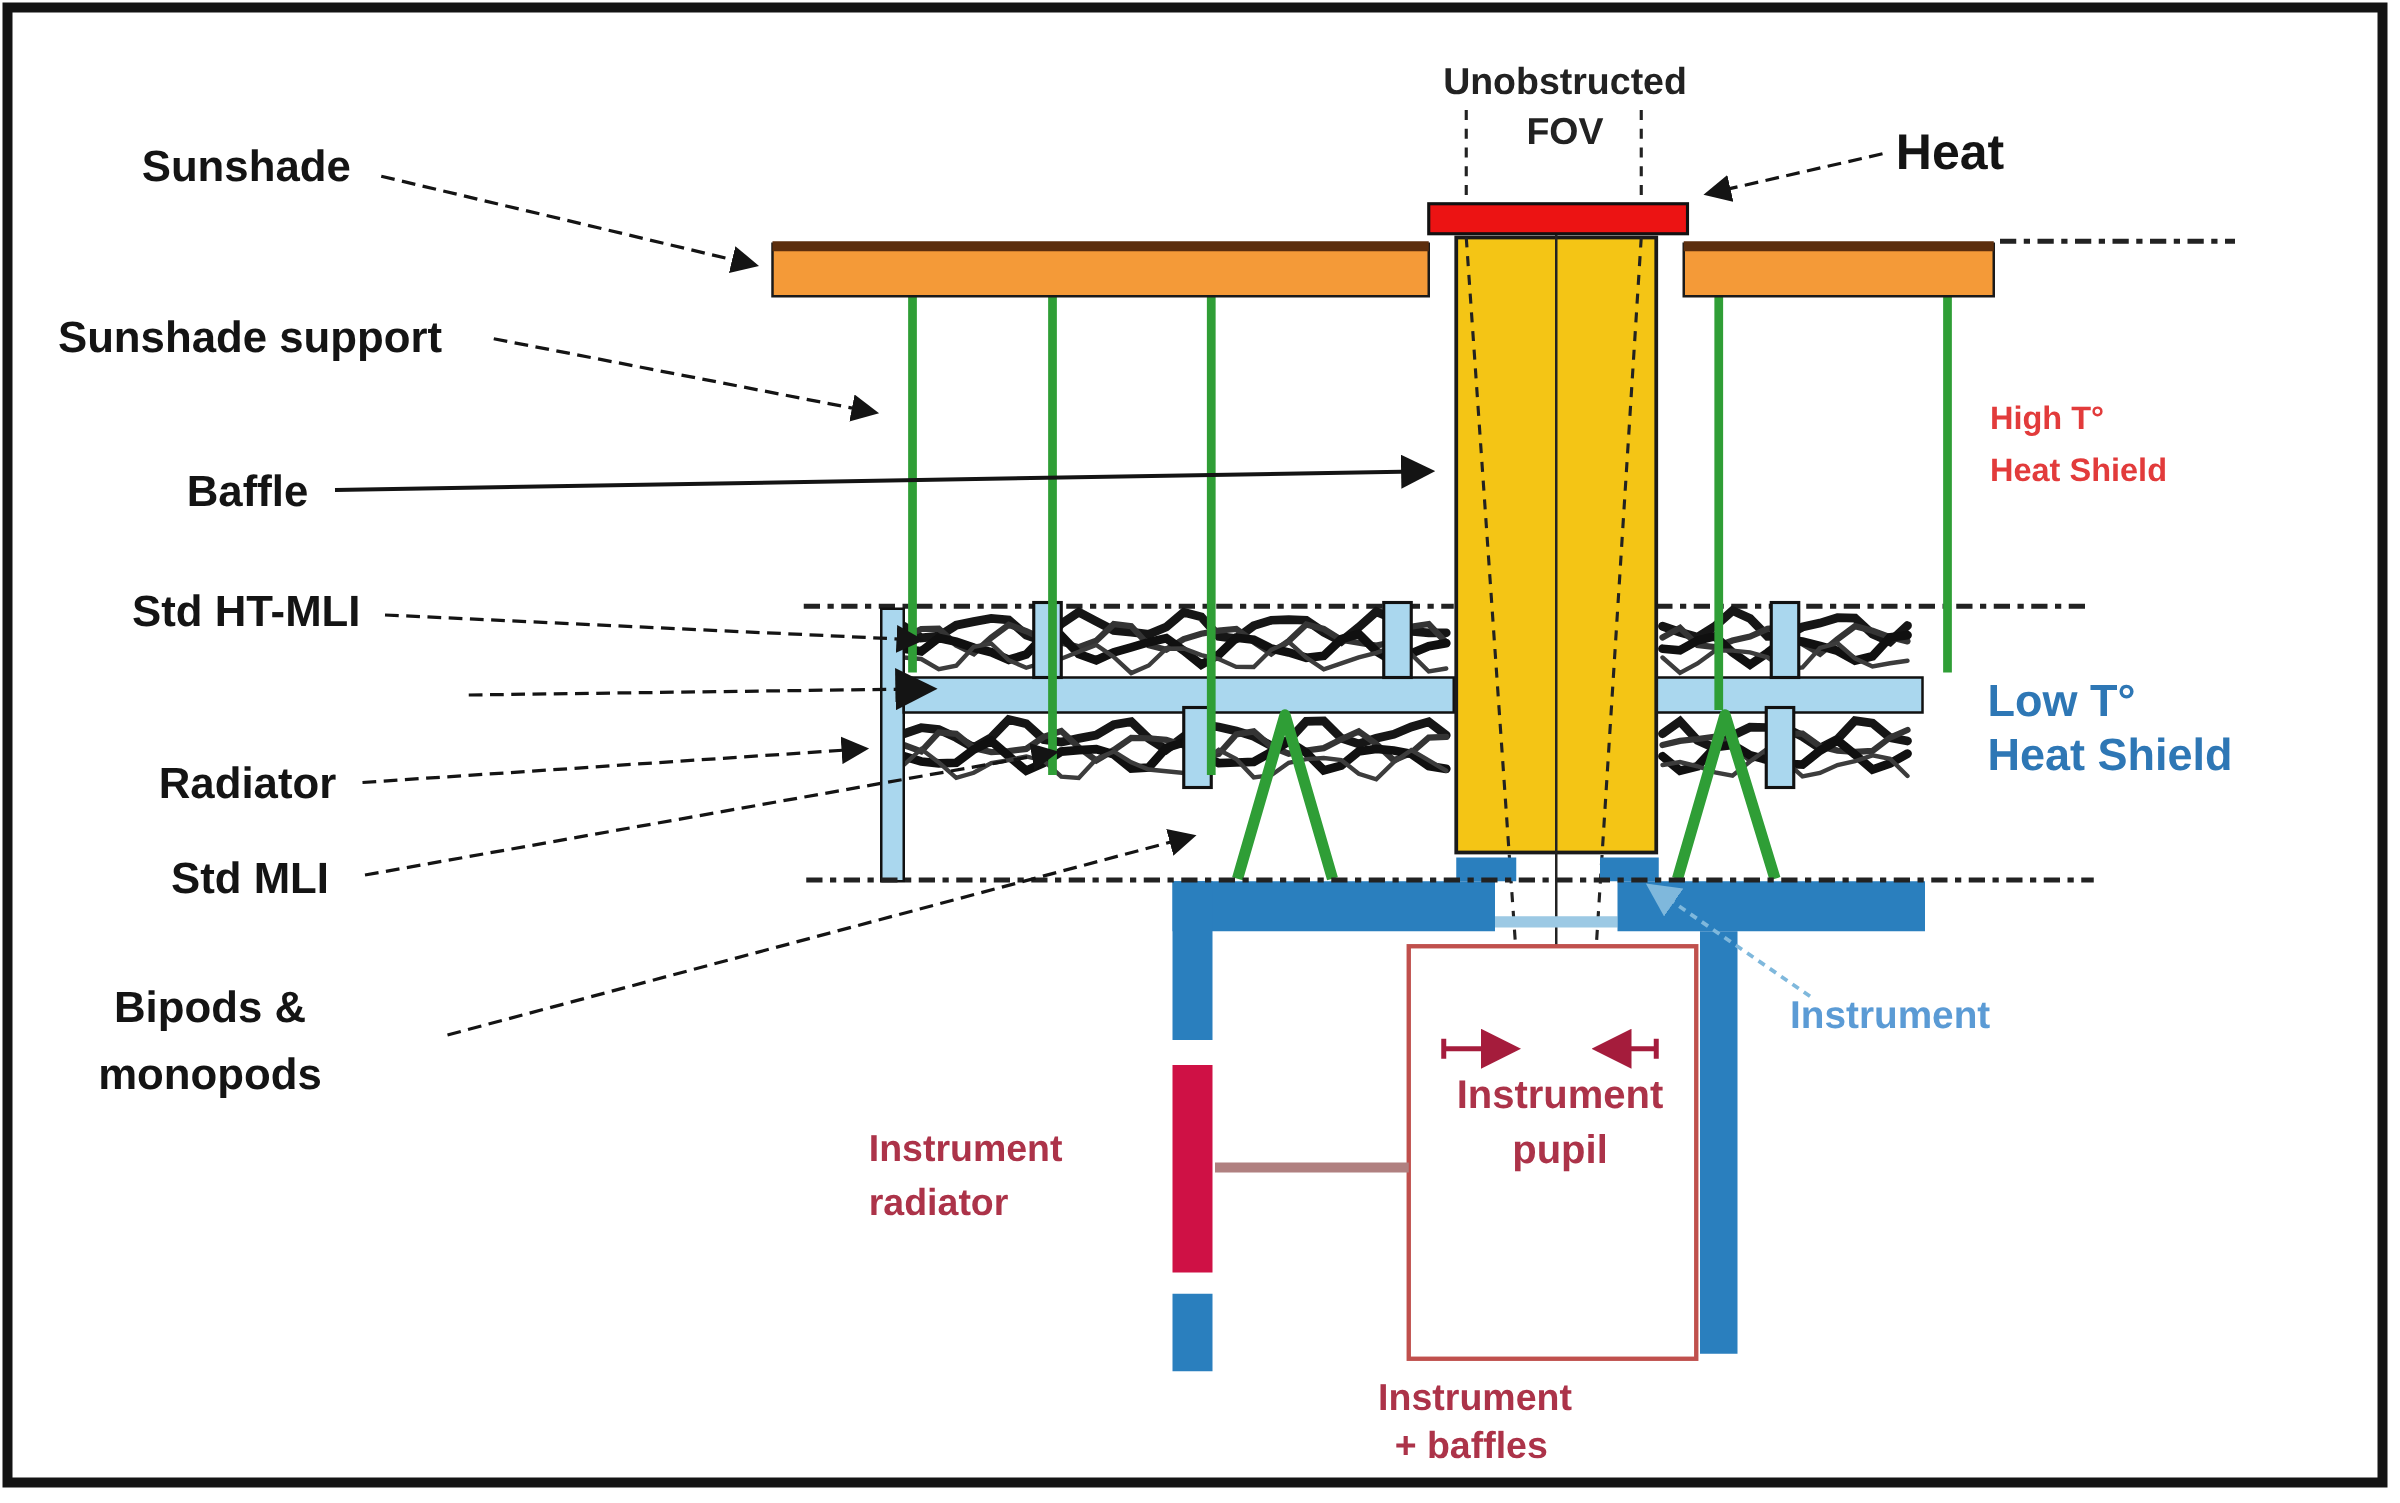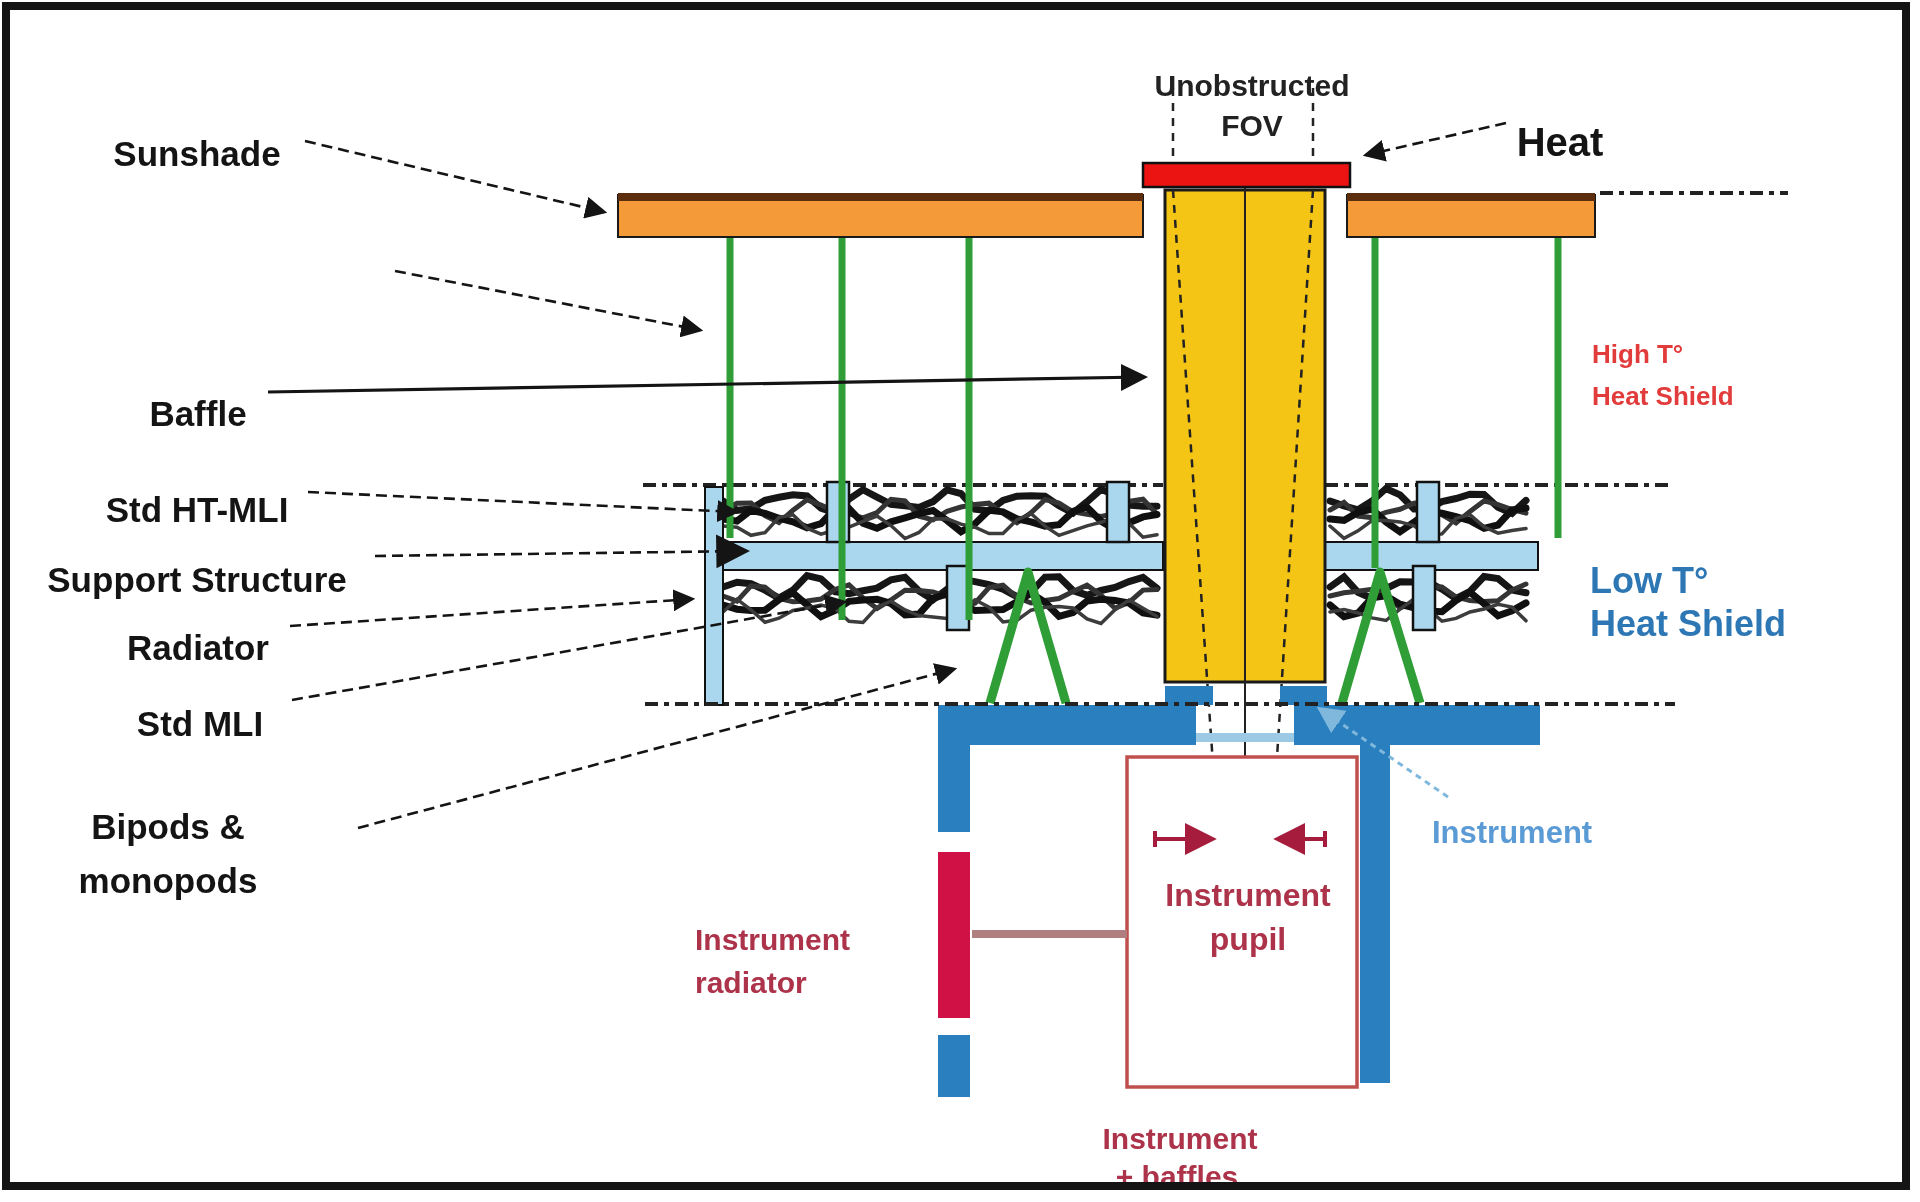--- a/index.html
+++ b/index.html
@@ -9,21 +9,20 @@
   }
   .frame{
     position:absolute;left:2px;top:2px;width:1908px;height:1188px;
     border:8px solid #141414;box-sizing:border-box;pointer-events:none;
   }
   svg.diagram{position:absolute;left:0;top:0;}
   .lbl{
     position:absolute;white-space:nowrap;color:#141414;
     font-weight:700;font-size:35px;line-height:1;
     transform:translate(-50%,-50%);
-    margin-top:20px;
   }
   .lbl-left{transform:translate(0,-50%);}
   .fov{font-size:30px;color:#222;}
   .door-lbl{font-size:40px;}
   .red-lbl{color:var(--c-label_red,#E23B3B);font-size:26px;}
   .blue-lbl{color:var(--c-label_blue,#2E77B5);font-size:36px;}
   .diaph-lbl{color:var(--c-diaphragm_blue,#5B9BD5);font-size:31px;}
   .darkred-lbl{color:var(--c-text_dark_red,#AC3349);font-size:30px;text-align:right;}
   .pupil-lbl{font-size:32px;}
 </style>
@@ -151,23 +150,23 @@
       <line x1="375" y1="556" x2="745" y2="551" stroke-dasharray="11 6" marker-end="url(#mArrBig)"></line>
       <line x1="290" y1="626" x2="692" y2="599" stroke-dasharray="11 6" marker-end="url(#mArr)"></line>
       <line x1="292" y1="700" x2="844" y2="602" stroke-dasharray="11 6" marker-end="url(#mArr)"></line>
       <line x1="358" y1="828" x2="954" y2="669" stroke-dasharray="11 6" marker-end="url(#mArr)"></line>
       <line x1="1506" y1="123" x2="1366" y2="155" stroke-dasharray="11 6" marker-end="url(#mArr)"></line>
     </g>
     <line x1="1448" y1="797" x2="1320" y2="709" stroke="#7FB8DC" stroke-width="3" stroke-dasharray="6 5" marker-end="url(#mArrBlue)"></line>
   </svg>
 
   <div class="lbl" style="left:197px;top:133px;">Sunshade</div>
+  <div class="lbl" style="left:200px;top:270px;">Sunshade support</div>
   <div class="lbl" style="left:198px;top:393px;text-align:center;">Baffle</div>
   <div class="lbl" style="left:197px;top:489px;">Std HT-MLI</div>
-  <div class="lbl" style="left:197px;top:559px;">Support Structure</div>
   <div class="lbl" style="left:198px;top:627px;">Radiator</div>
   <div class="lbl" style="left:200px;top:703px;">Std MLI</div>
   <div class="lbl" style="left:168px;top:806px;">Bipods &amp;</div>
   <div class="lbl" style="left:168px;top:860px;">monopods</div>
 
   <div class="lbl fov" style="left:1252px;top:66px;">Unobstructed</div>
   <div class="lbl fov" style="left:1252px;top:106px;">FOV</div>
   <div class="lbl door-lbl" style="left:1560px;top:122px;">Heat</div>
 
   <div class="lbl lbl-left red-lbl" style="left:1592px;top:334px;">High T°</div>

